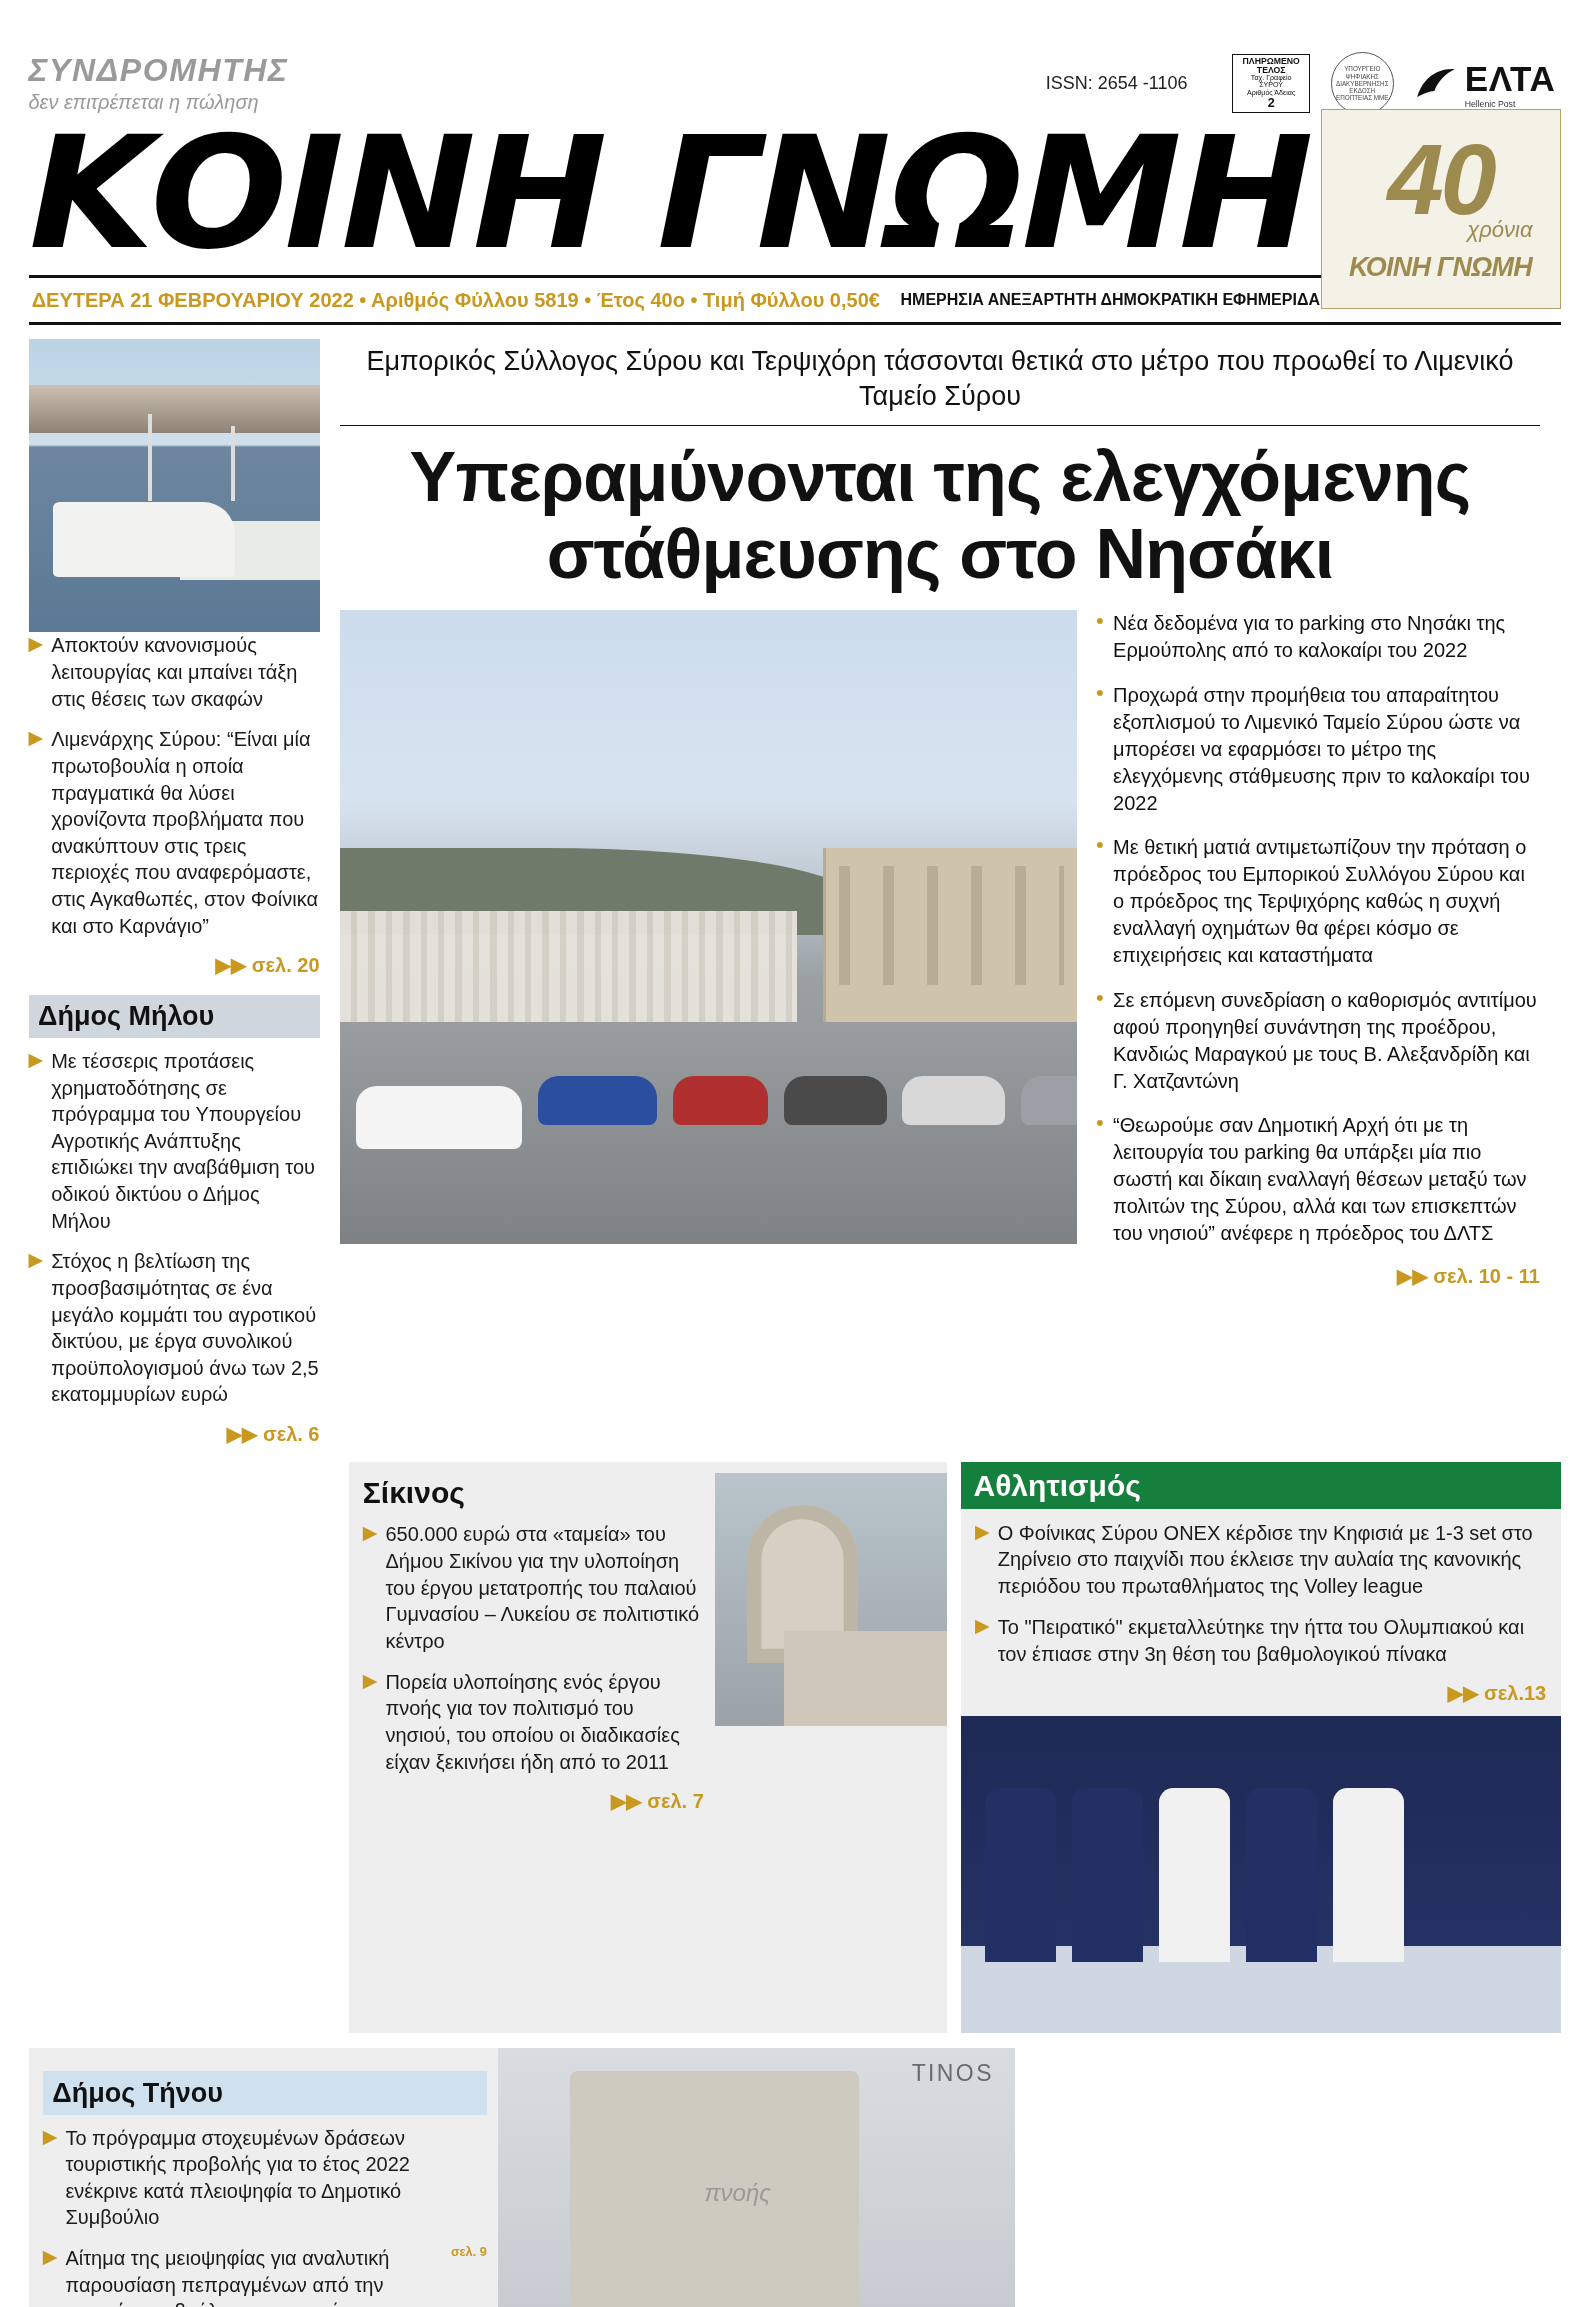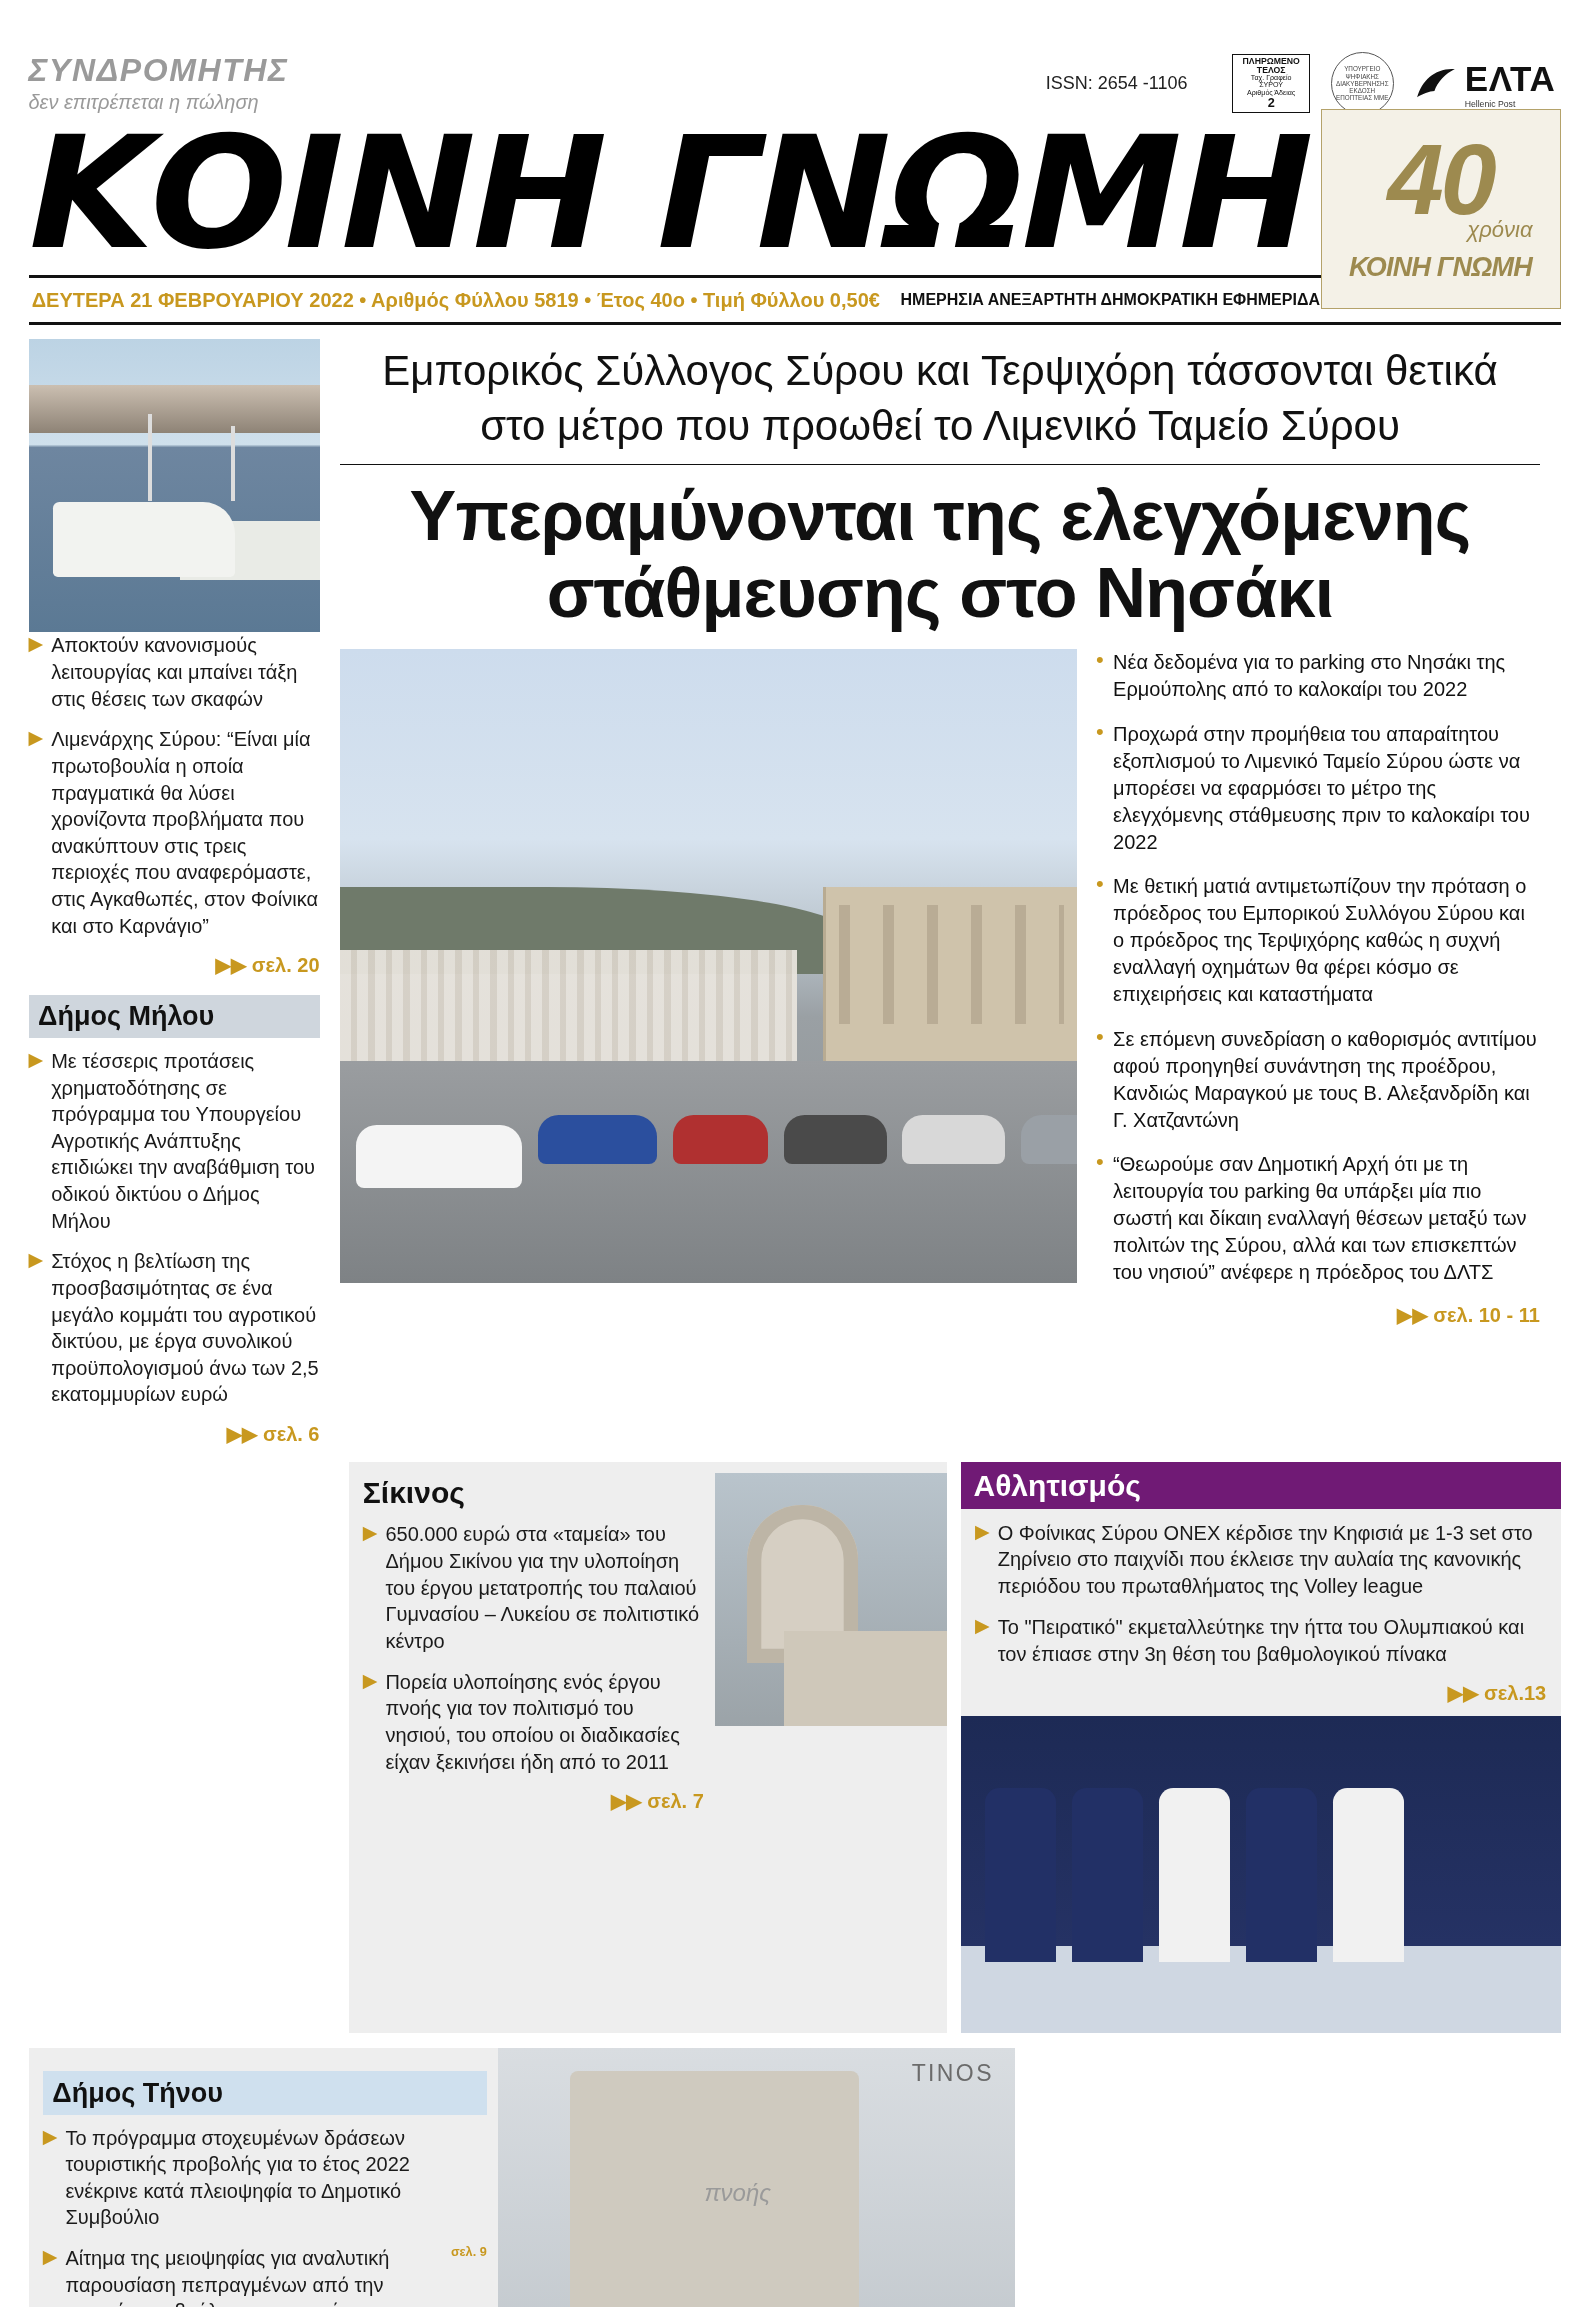--- a/index.html
+++ b/index.html
@@ -78,21 +78,21 @@
   .bandhead { background:#cfd6dd; font-size:27px; font-weight:bold; padding:6.3px 9.5px; margin:17.4px 0 9.5px 0; }
   .bandhead.blue { background:#cfe0ee; }
   .bullet { display:flex; gap:8px; margin-bottom:14.3px; }
   .bullet .tri { color:#c8981f; font-size:19px; line-height:1.25; flex:none; }
   .bullet .txt { font-size:20px; line-height:1.33; color:#1a1a1a; }
   .pageref { color:#c8981f; font-weight:bold; white-space:nowrap; }
   .pagerefline { text-align:right; font-size:20px; font-weight:bold; color:#c8981f; }
   .pagerefline .tri { color:#c8981f; }
 
   
-  .kicker { text-align:center; font-size:42px; line-height:1.3; color:#111; padding:4.8px 24px 11px 24px; }
+  .kicker { text-align:center; font-size:27px; line-height:1.3; color:#111; padding:4.8px 24px 11px 24px; }
   .rule { border-top:1.6px solid #111; }
   .headline { text-align:center; font-size:70px; font-weight:bold; line-height:1.1; letter-spacing:-0.8px; margin:12.7px 0 17.4px 0; }
 
   .mainphoto { height:634px; background:linear-gradient(#cddced 0%, #d7e3ef 30%, #b9c3cb 46%, #9aa0a4 58%, #8b8e90 100%); position:relative; overflow:hidden; }
   .mp-town { position:absolute; left:0; top:301px; width:62%; height:119px; background:
       repeating-linear-gradient(90deg,#e8e4dd 0 11px,#d8d2c8 11px 17.4px); opacity:.95; }
   .mp-hill { position:absolute; left:0; top:238px; width:70%; height:87px; background:#6f7a6a; border-radius:0 60% 0 0; }
   .mp-build { position:absolute; right:0; top:238px; width:34%; height:190px; background:#cfc3ab; border-left:3.2px solid #b8ab92; }
   .mp-build::before { content:""; position:absolute; inset:17.4px 12.7px auto 12.7px; height:119px;
       background:repeating-linear-gradient(90deg,#b9ac95 0 11px,#cfc3ab 11px 44px); }
@@ -115,21 +115,21 @@
   .panel { background:#eeeeee; }
   .panelSik { width:598px; display:flex; padding:11px 0 11px 0; }
   .panelSik .textcol { width:341px; padding:0 11px 0 14.3px; }
   .panelSik .imgcol { flex:1; }
   .sikhead { font-size:30px; font-weight:bold; margin:3.2px 0 11px 0; }
   .ph-sikinos { height:253px; background:linear-gradient(#b9c4cc,#9ba3a8); position:relative; overflow:hidden; }
   .ph-sikinos .arch { position:absolute; left:32px; top:32px; width:111px; height:158px; background:#d6cfc3; border-radius:55px 55px 0 0; box-shadow:inset 0 0 0 14.3px #bdb5a6; }
   .ph-sikinos .wall { position:absolute; right:0; bottom:0; width:70%; height:95px; background:#cfc8ba; }
 
   .panelAth { flex:1; background:#eeeeee; }
-  .athband { background:#701a75; color:#fff; font-size:30px; font-weight:bold; padding:6.3px 12.7px; }
+  .athband { background:#15803d; color:#fff; font-size:30px; font-weight:bold; padding:6.3px 12.7px; }
   .athbody { padding:11px 14.3px; }
   .ph-volley { height:317px; background:linear-gradient(#1d2a55,#28356a); position:relative; overflow:hidden; }
   .ph-volley .floor { position:absolute; left:0; bottom:0; width:100%; height:87px; background:#cfd7e2; }
   .ph-volley .p { position:absolute; bottom:71px; width:71px; height:174px; background:#223066; border-radius:14.3px 14.3px 0 0; }
   .ph-volley .w { background:#f1f1f1; }
 
   .bottomrow { display:flex; gap:14.3px; margin-top:14.3px; }
   .panelTinos { width:986px; display:flex; }
   .panelTinos .tcol { width:444px; padding:6.3px 11px 6.3px 14.3px; }
   .panelTinos .timg { flex:1; }

